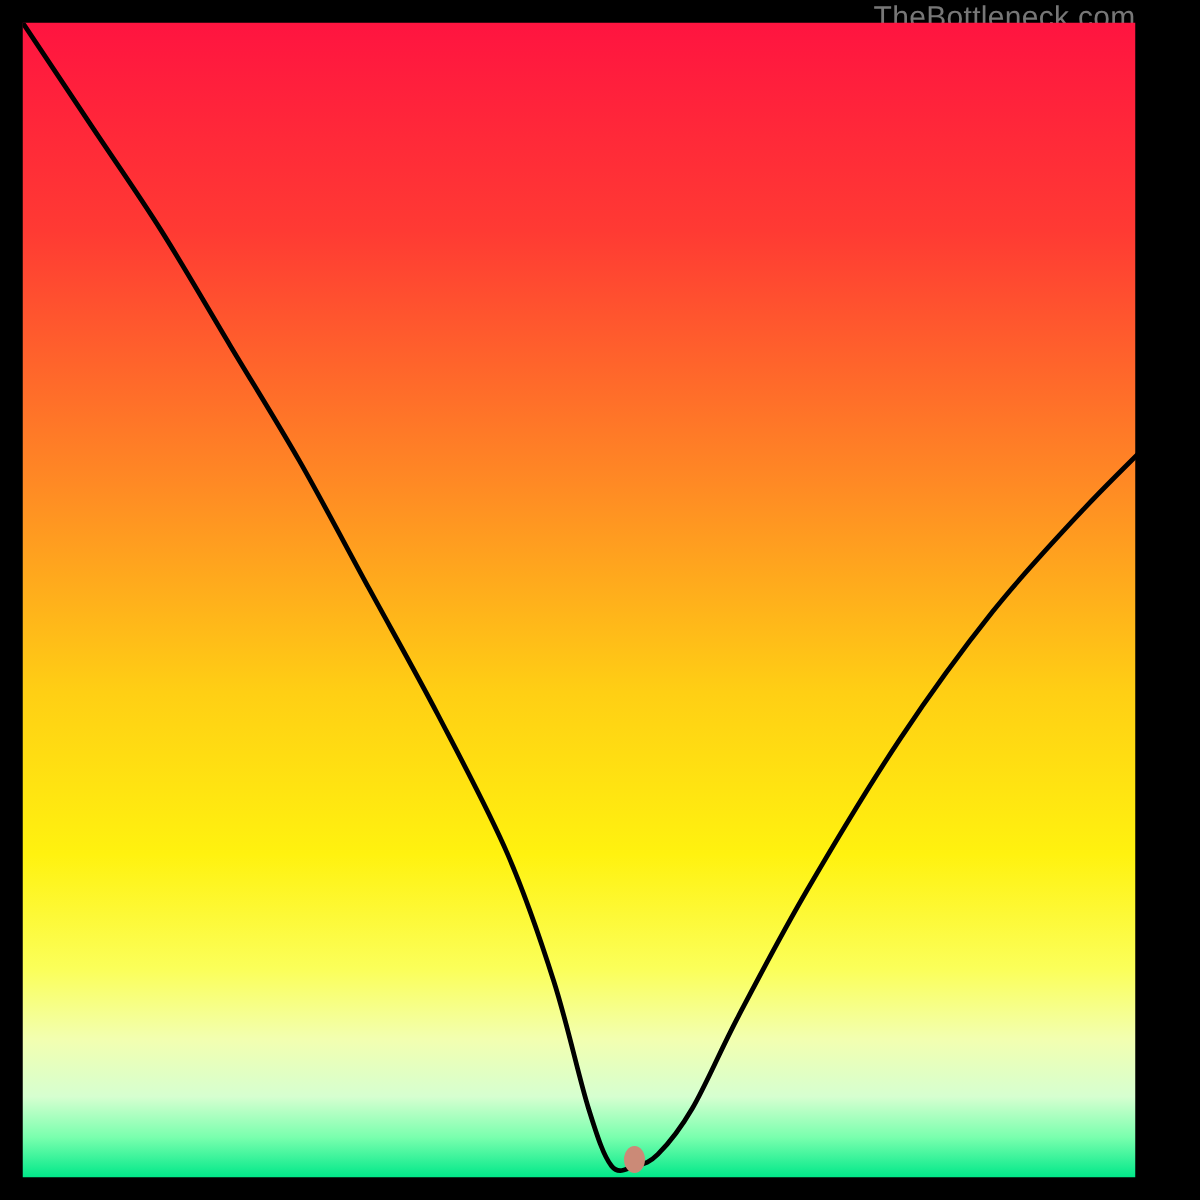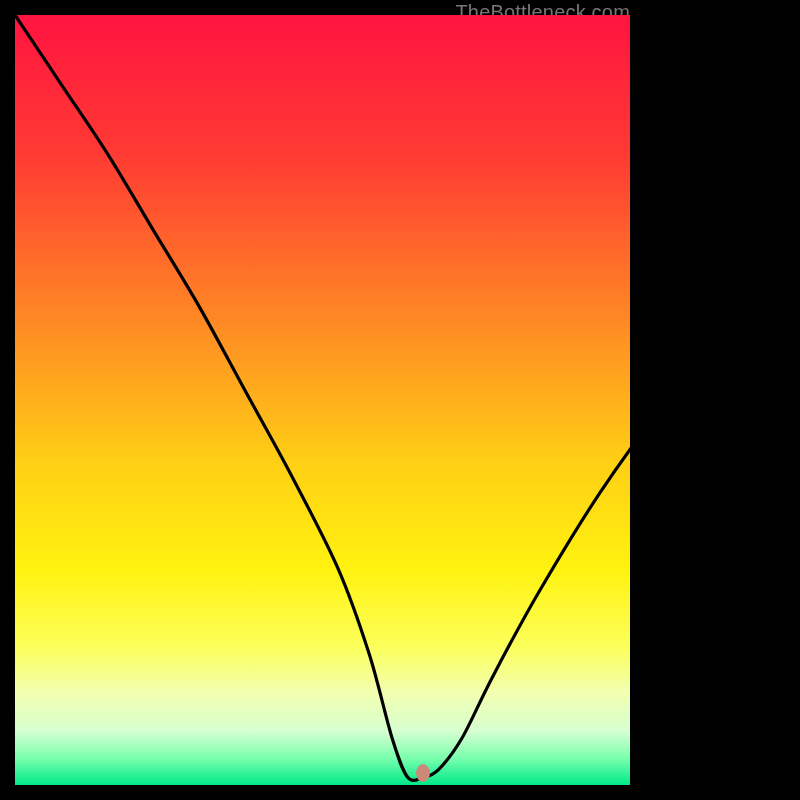--- a/index.html
+++ b/index.html
@@ -15,21 +15,21 @@
     left: 0;
     top: 0;
     width: 800px;
     height: 800px;
     background: #000;
   }
   .plot {
     position: absolute;
     left: 15px;
     top: 15px;
-    width: 615px;
+    width: 742px;
     height: 770px;
   }
   .gradient {
     position: absolute;
     left: 0;
     top: 0;
     width: 100%;
     height: 100%;
   }
   .curve {

